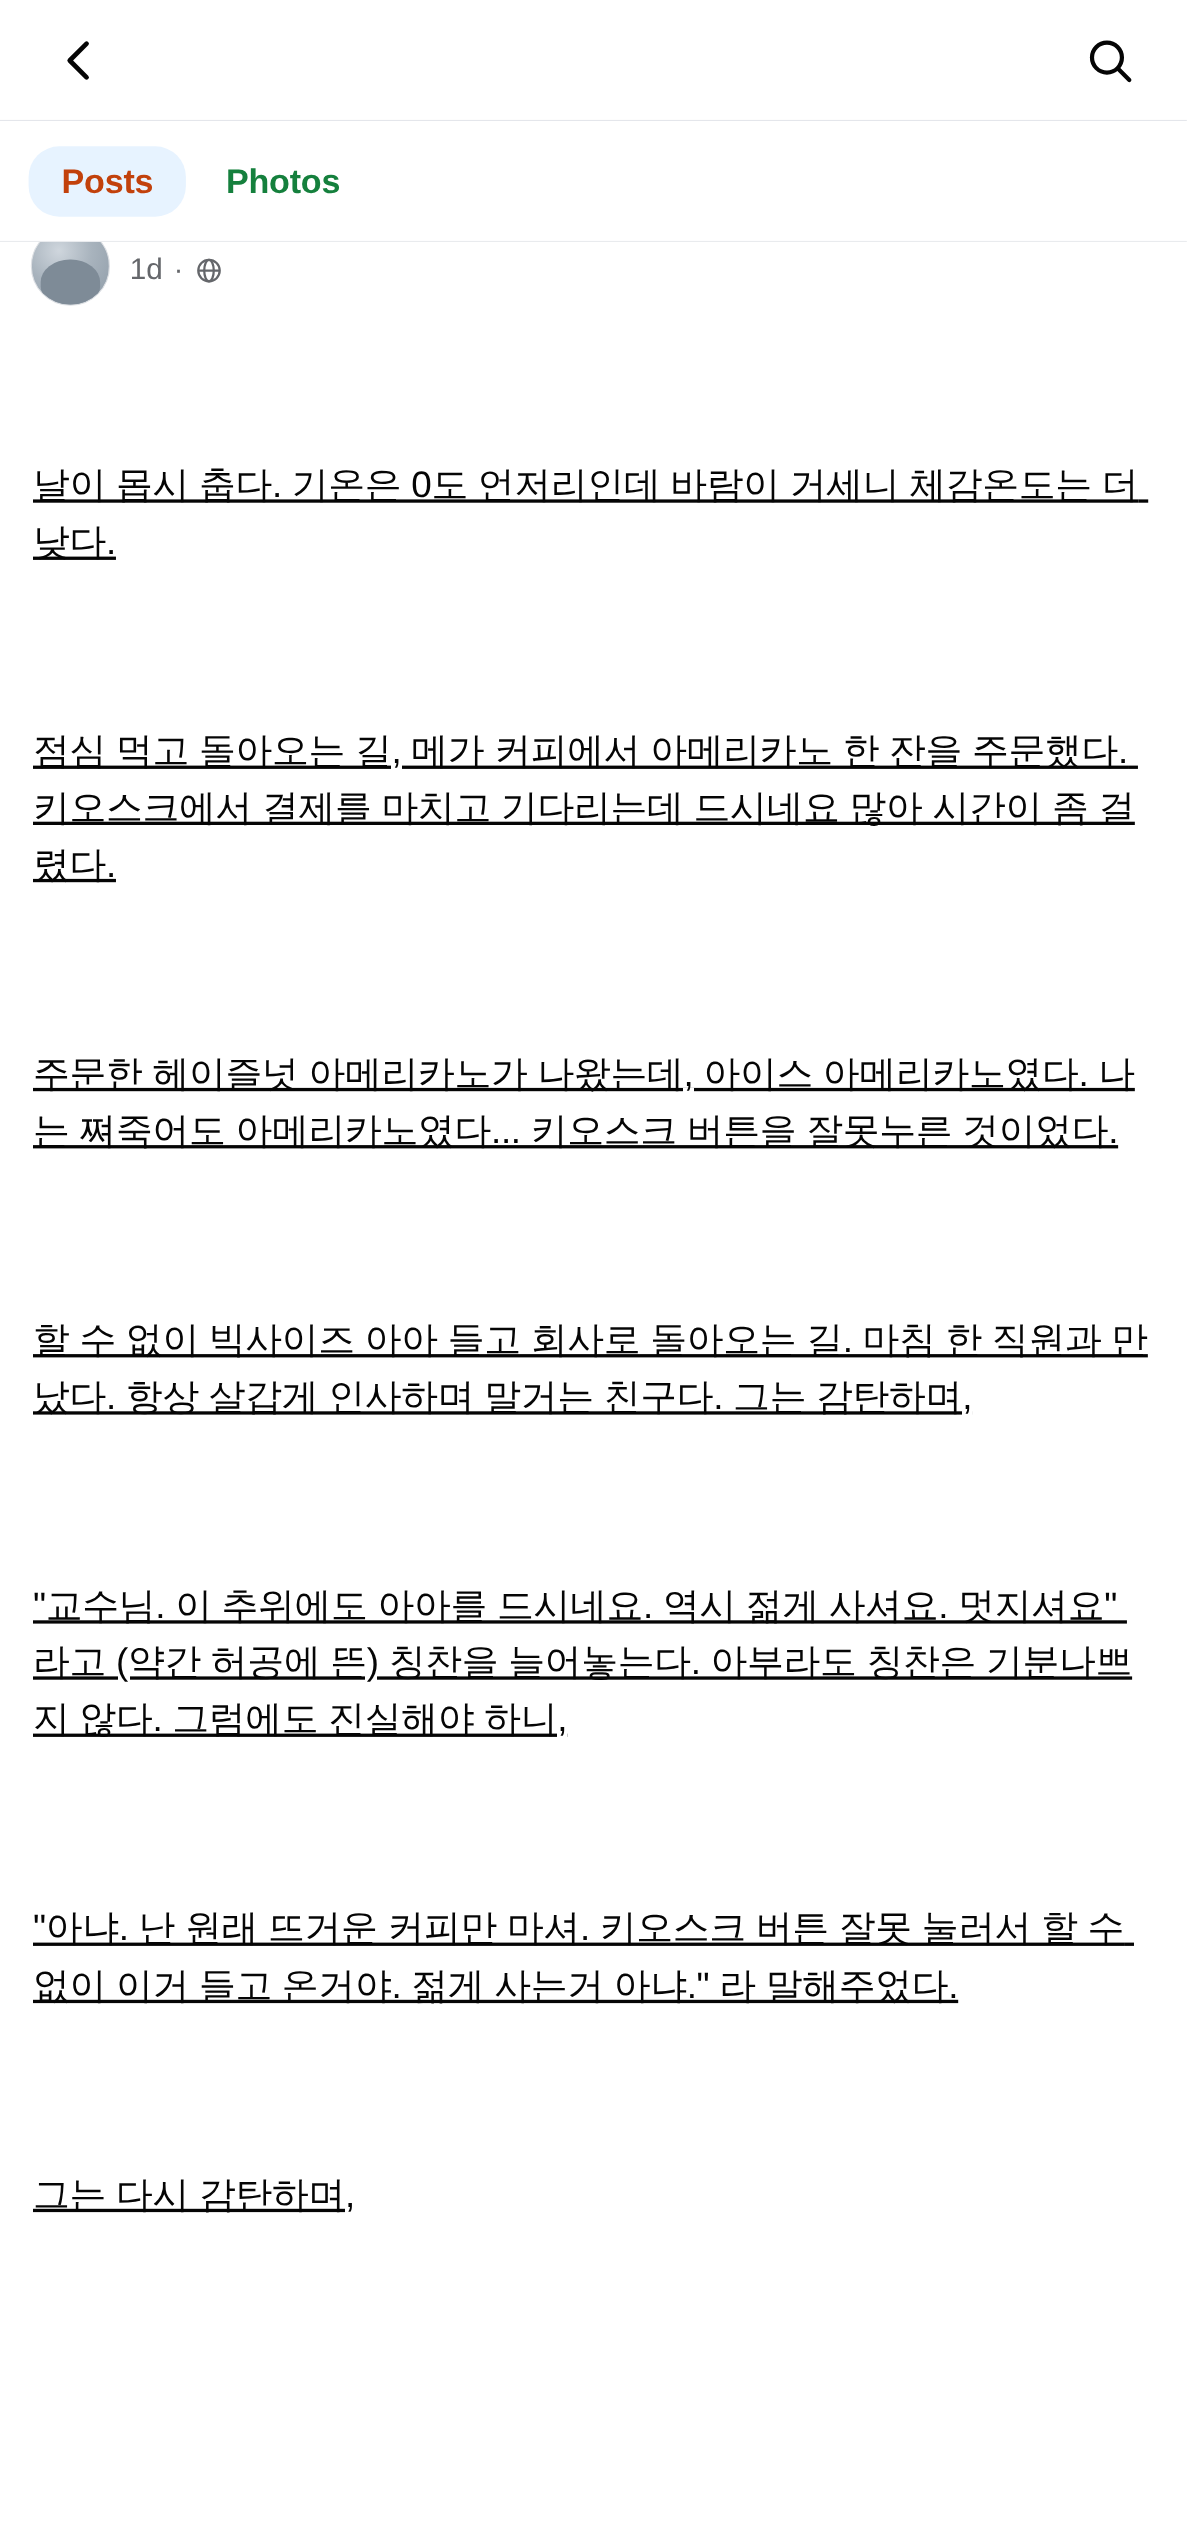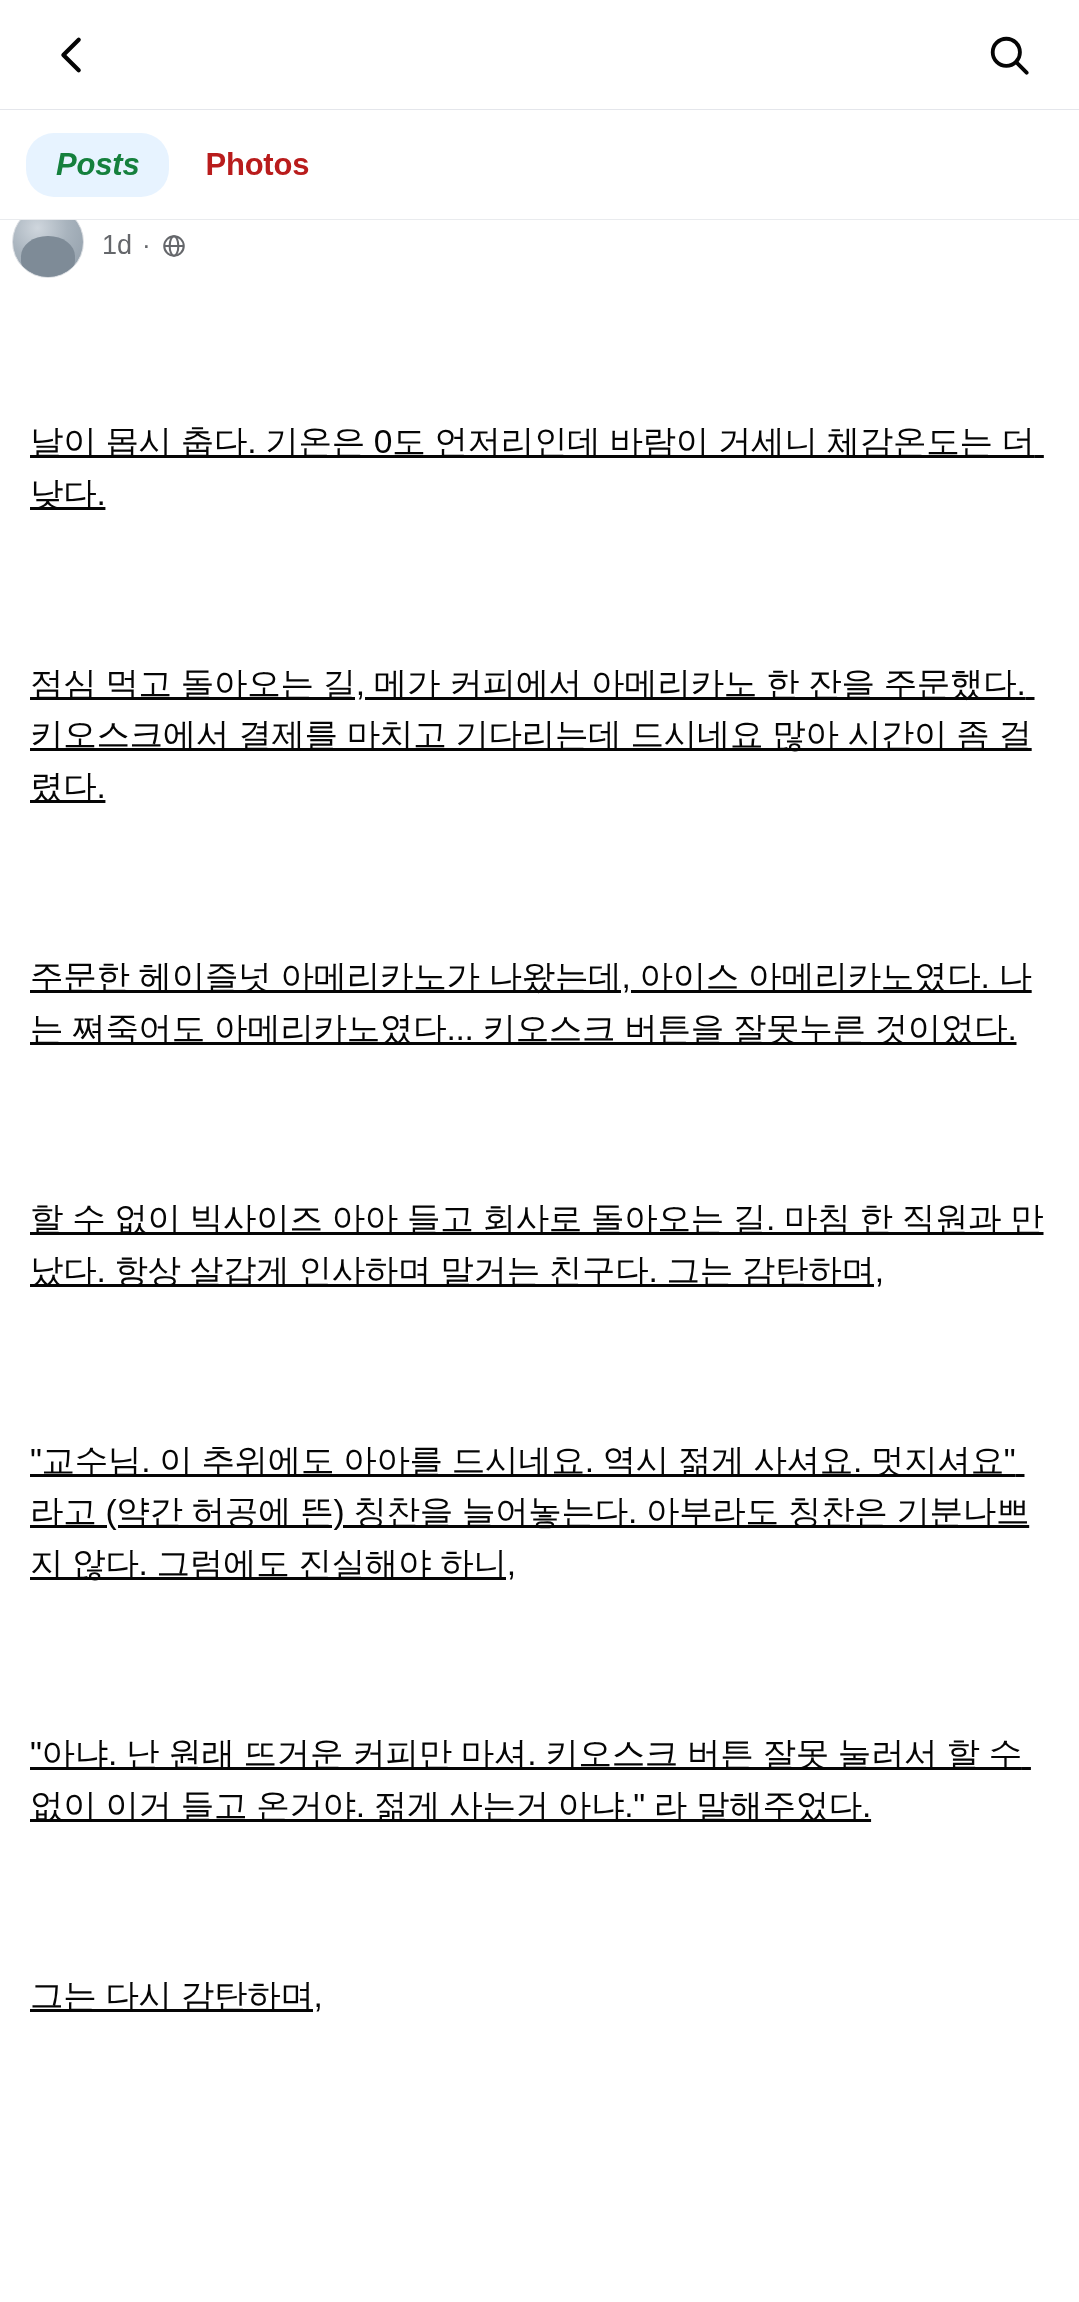--- a/index.html
+++ b/index.html
@@ -49,41 +49,40 @@
     gap: 6px;
     background: #ffffff;
     border-bottom: 1px solid #e9ebee;
   }
   .tab {
     padding: 14px 30px;
     border-radius: 28px;
     font-size: 31px;
     font-weight: 700;
     letter-spacing: -0.2px;
-    color: #b91c1c;
+    color: #15803d;
     background: transparent;
     border: none;
     cursor: pointer;
     font-family: inherit;
   }
   .tab.active {
-    color: #15803d;
+    color: #c2410c;
     background: #e7f3ff;
-    font-style: italic;
   }
 
   
   .post {
     padding: 0 0 0 0;
   }
   .post-header {
     display: flex;
     align-items: center;
     gap: 18px;
-    padding: 6px 28px 0 12px;
+    padding: 6px 28px 0 28px;
     height: 66px;
     overflow: hidden;
   }
   .avatar {
     width: 72px;
     height: 72px;
     border-radius: 50%;
     background:
       radial-gradient(circle at 35% 30%, #cfd6dd 0%, #a8b3bd 45%, #8d9aa6 100%);
     flex: none;

